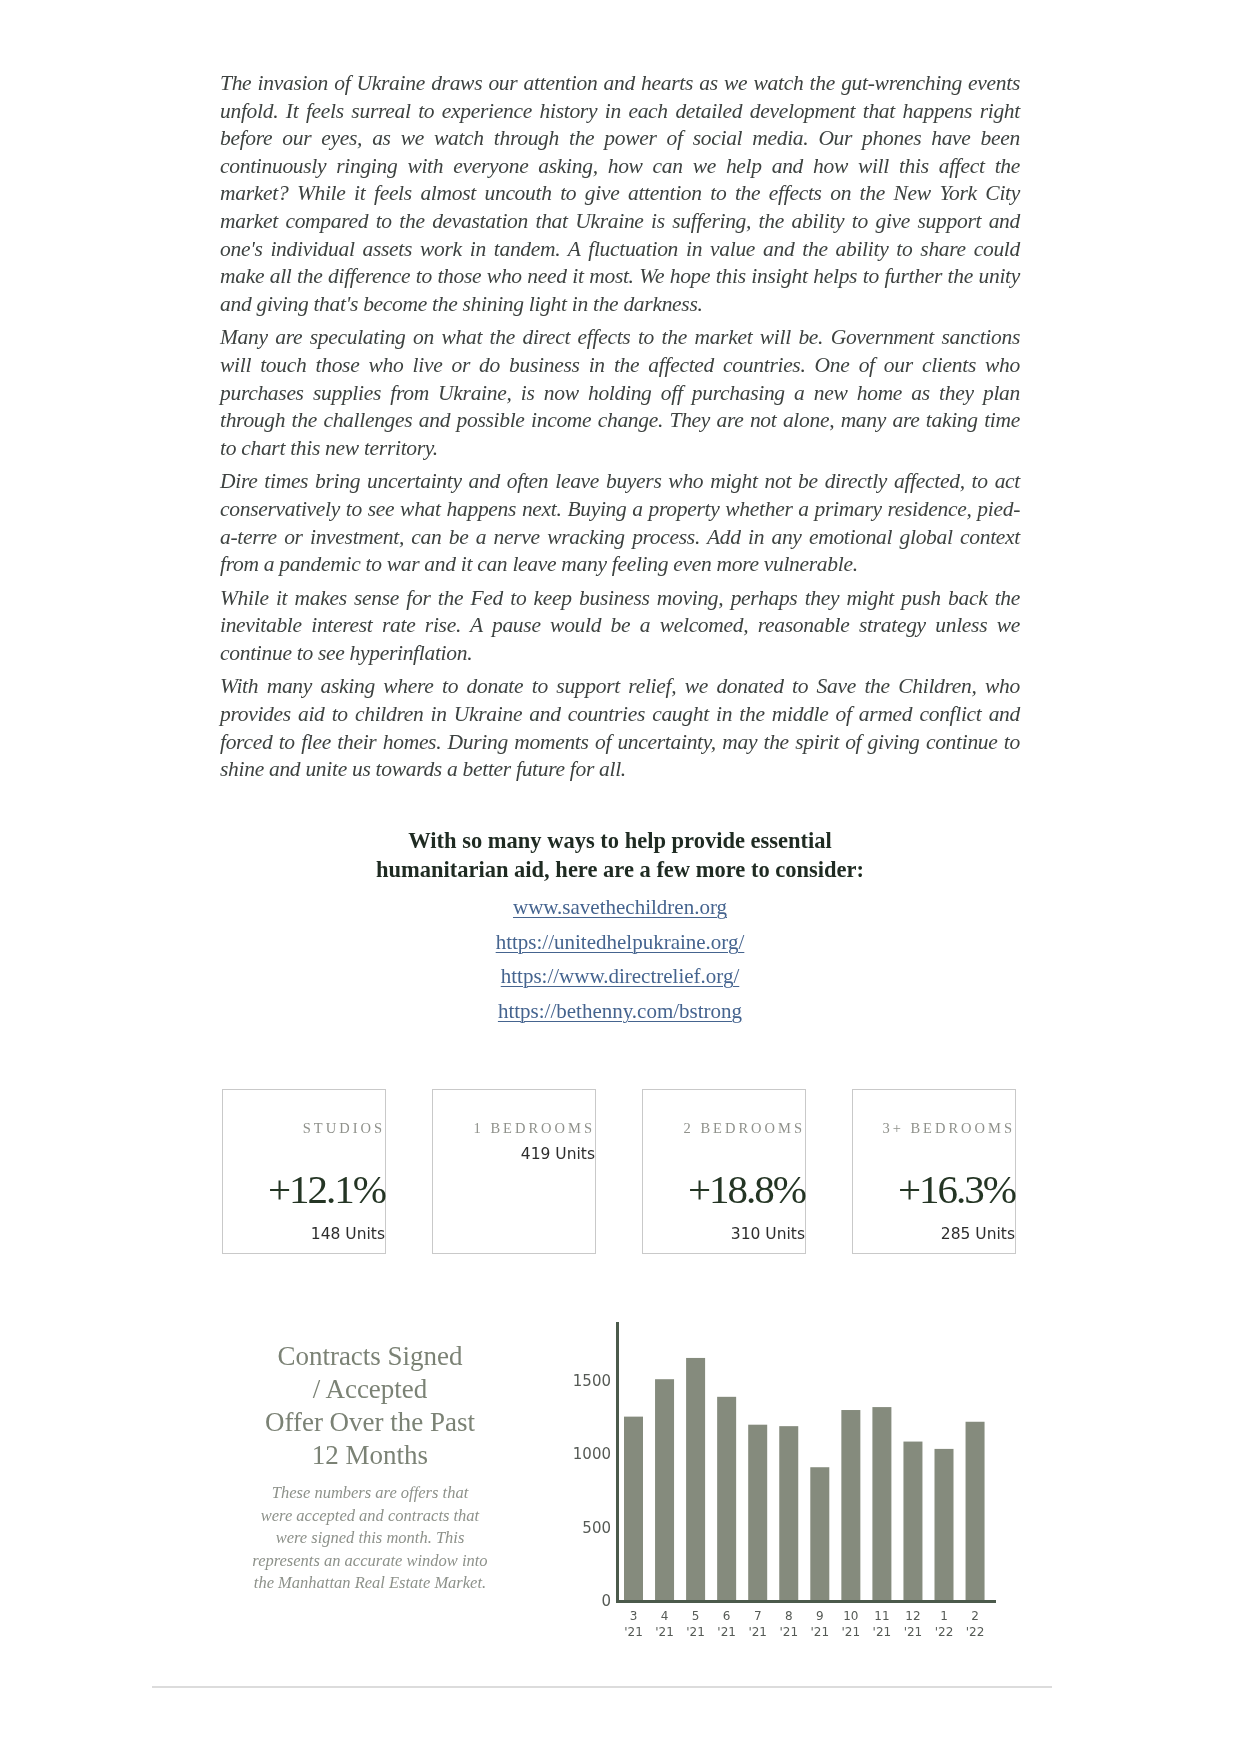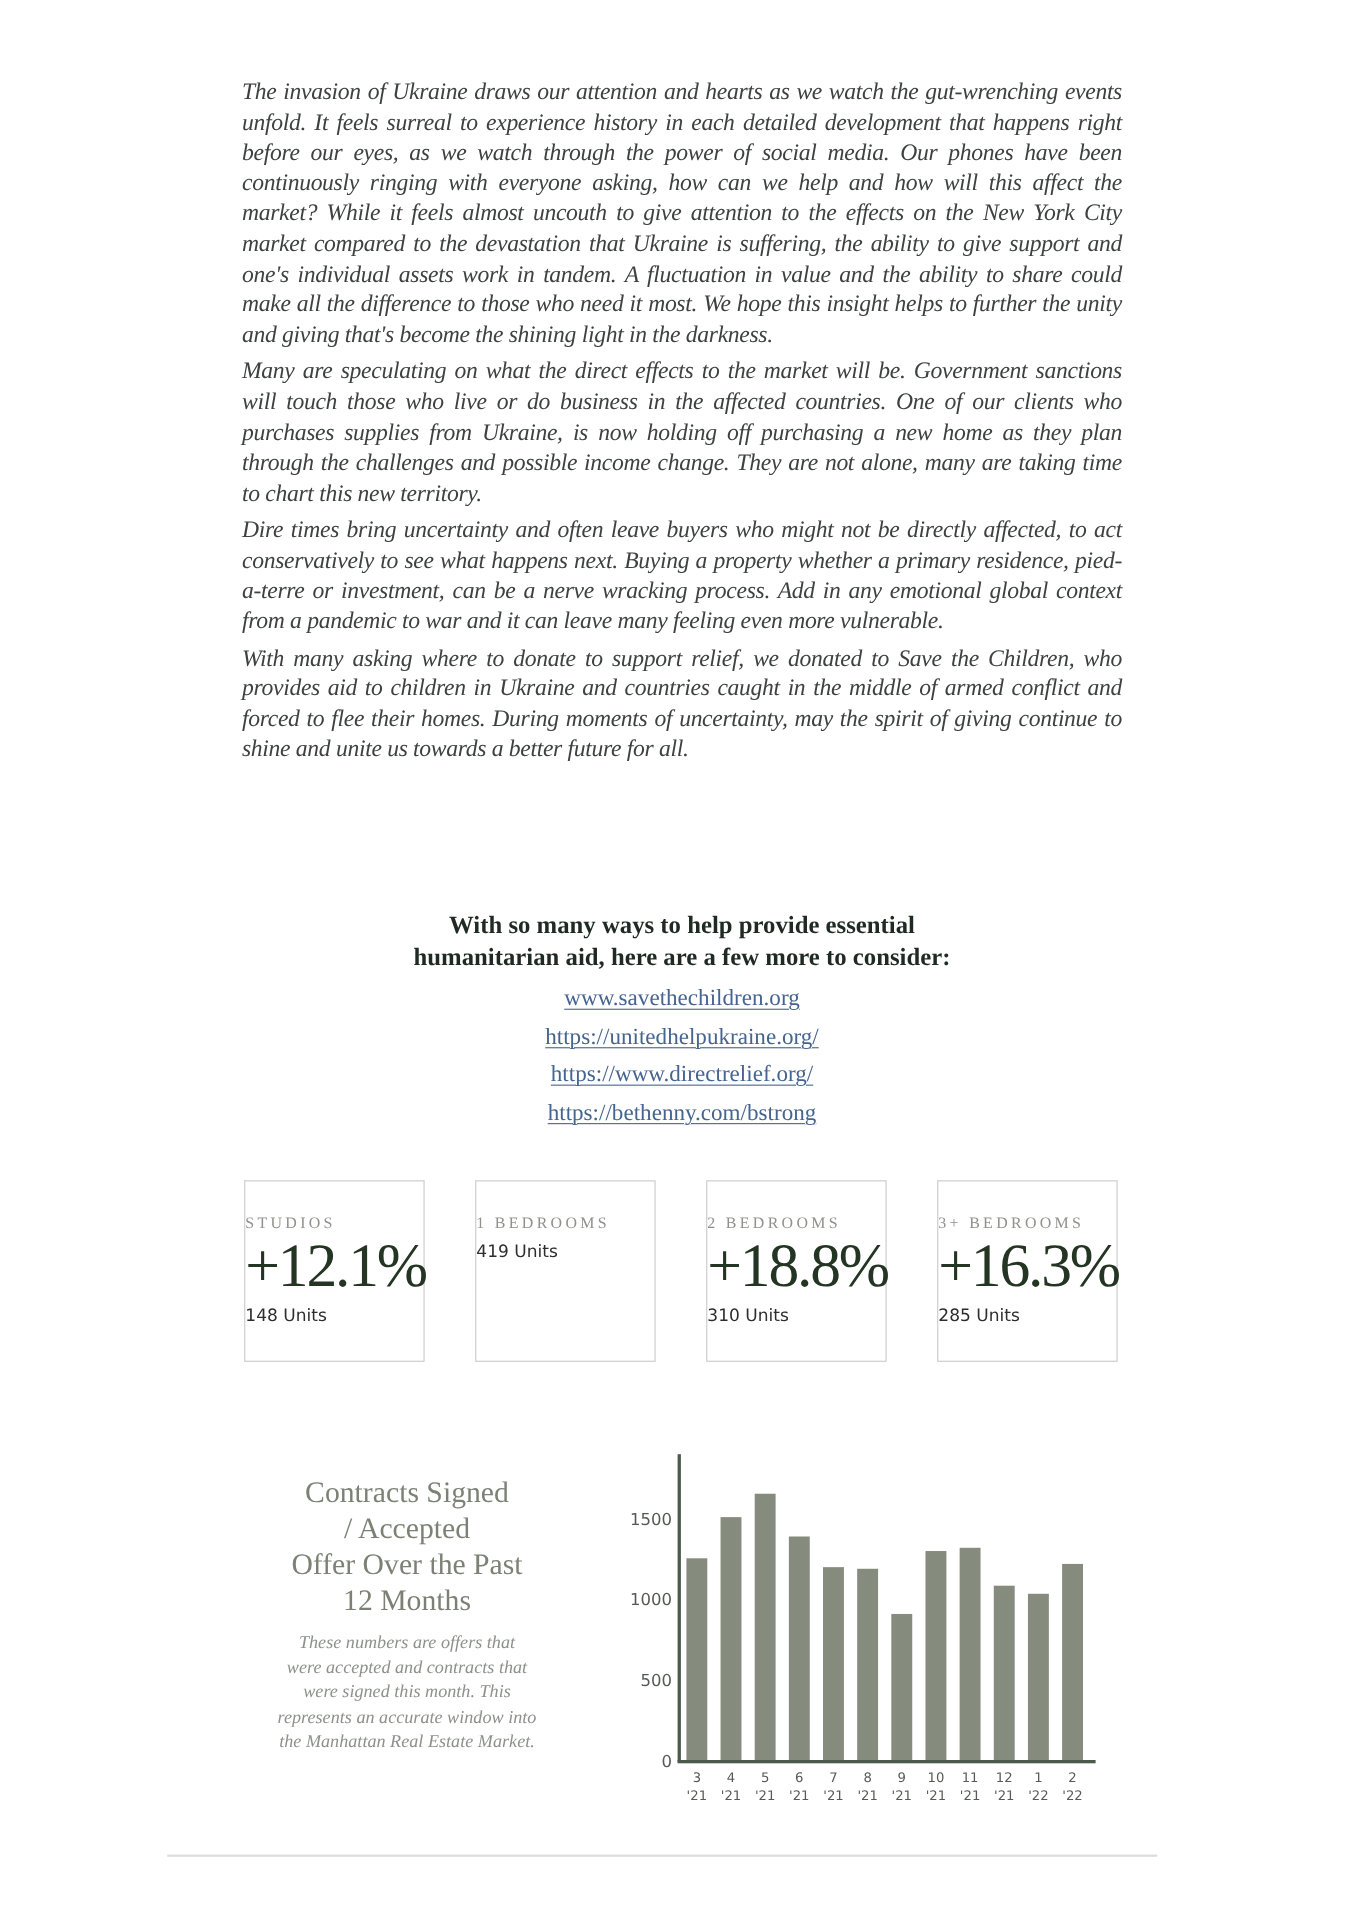--- a/index.html
+++ b/index.html
@@ -19,29 +19,29 @@
   .help h3 {
     margin: 0; font-size: 22.5px; line-height: 29px; font-weight: bold; color: #1f2b22;
   }
   .links { margin-top: 6px; }
   .links a {
     display: block; font-size: 21px; line-height: 34.5px; color: #45648f;
     text-decoration: underline; text-underline-offset: 3px; text-decoration-thickness: 1px;
   }
   .stats { position: absolute; top: 1073px; left: 222px; width: 796px; height: 168px; }
   .stat {
-    position: absolute; top: 0; width: 164px; height: 165px;
-    border: 1.5px solid #c9c9c9; box-sizing: border-box; text-align: left;
+    position: absolute; top: 16px; width: 164px; height: 165px;
+    border: 1.5px solid #c9c9c9; box-sizing: border-box; text-align: right;
   }
   .stat-label {
     margin-top: 30px; font-family: "Liberation Serif", serif; font-size: 14.5px;
     letter-spacing: 3px; color: #8f918b;
   }
   .stat-value {
-    margin-top: 2px; font-family: "Liberation Serif", serif; font-size: 56px;
+    margin-top: 24px; font-family: "Liberation Serif", serif; font-size: 41px;
     line-height: 56px; color: #243524; letter-spacing: -2px;
   }
   .stat-units {
     margin-top: 8px; font-family: "DejaVu Sans", sans-serif; font-size: 15.5px;
     color: #2d2d2d;
   }
   .chart-caption {
     position: absolute; left: 225px; top: 1340px; width: 290px; text-align: center;
   }
   .chart-title {
@@ -58,20 +58,21 @@
     position: absolute; left: 152px; top: 1686px; width: 900px; height: 2px; background: #dcdcdc;
   }
 </style>
 </head>
 <body>
 
 <div class="article">
   <p>The invasion of Ukraine draws our attention and hearts as we watch the gut-wrenching events unfold. It feels surreal to experience history in each detailed development that happens right before our eyes, as we watch through the power of social media. Our phones have been continuously ringing with everyone asking, how can we help and how will this affect the market?  While it feels almost uncouth to give attention to the effects on the New York City market compared to the devastation that Ukraine is suffering, the ability to give support and one's individual assets work in tandem. A fluctuation in value and the ability to share could make all the difference to those who need it most. We hope this insight helps to further the unity and giving that's become the shining light in the darkness.</p>
   <p>Many are speculating on what the direct effects to the market will be. Government sanctions will touch those who live or do business in the affected countries. One of our clients who purchases supplies from Ukraine, is now holding off purchasing a new home as they plan through the challenges and possible income change. They are not alone, many are taking time to chart this new territory.</p>
   <p>Dire times bring uncertainty and often leave buyers who might not be directly affected, to act conservatively to see what happens next. Buying a property whether a primary residence, pied-a-terre or investment, can be a nerve wracking process. Add in any emotional global context from a pandemic to war and it can leave many feeling even more vulnerable.</p>
+  <p>While it makes sense for the Fed to keep business moving, perhaps they might push back the inevitable interest rate rise. A pause would be a welcomed, reasonable strategy unless we continue to see hyperinflation.</p>
   <p>With many asking where to donate to support relief, we donated to Save the Children, who provides aid to children in Ukraine and countries caught in the middle of armed conflict and forced to flee their homes. During moments of uncertainty, may the spirit of giving continue to shine and unite us towards a better future for all.</p>
 </div>
 
 <div class="help">
   <h3>
     <span>With so many ways to help provide essential</span><br>
     <span>humanitarian aid, here are a few more to consider:</span>
   </h3>
   <div class="links">
     <a> www.savethechildren.org</a>

